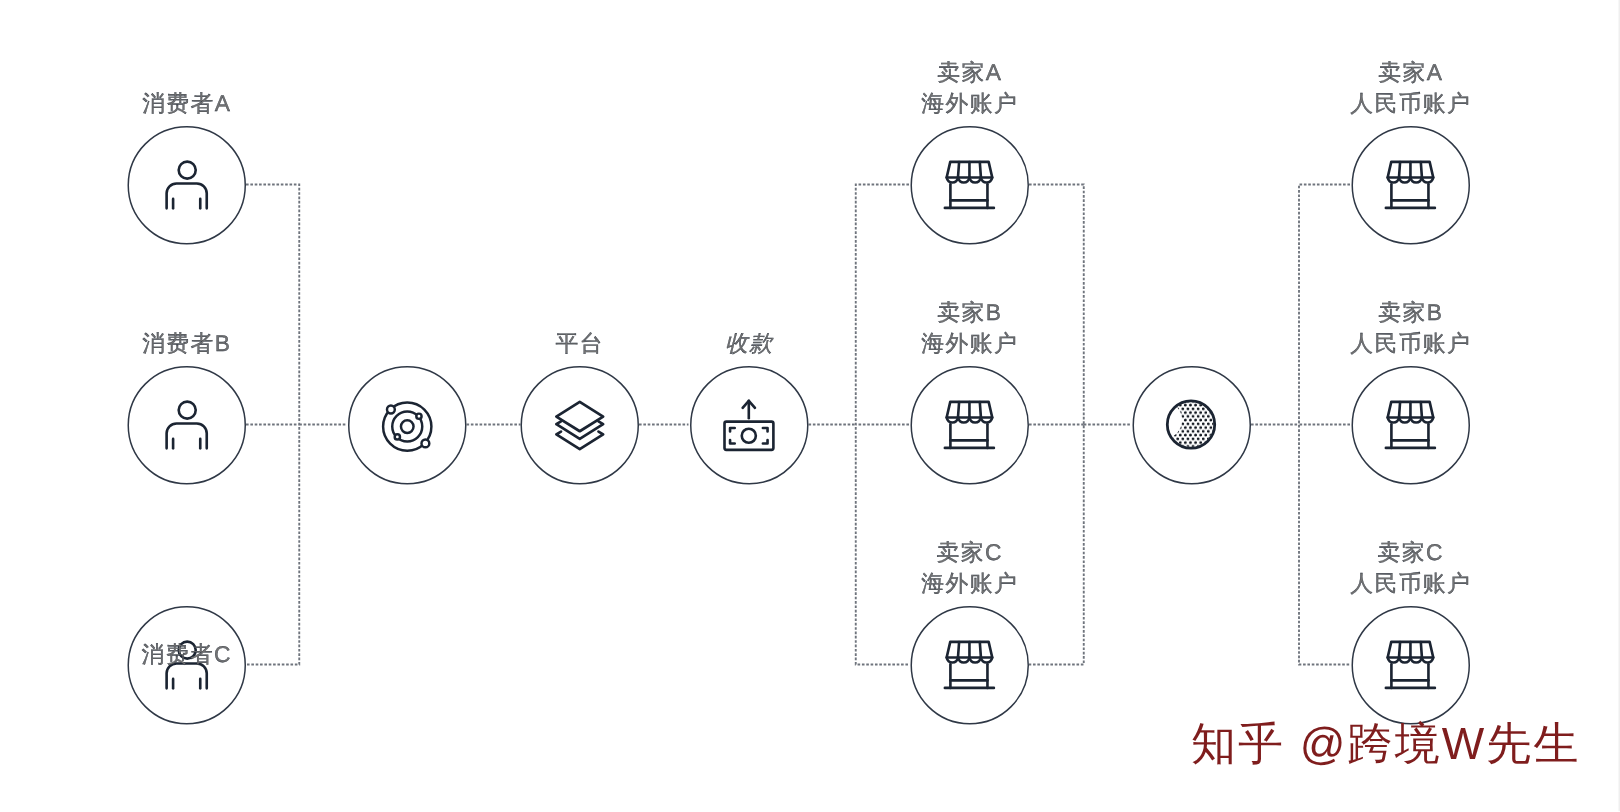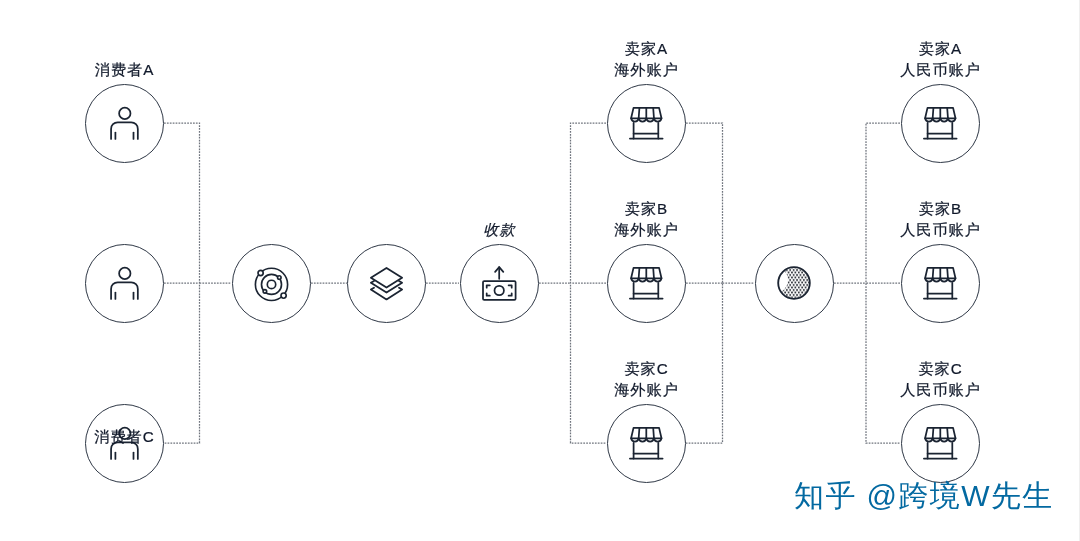--- a/index.html
+++ b/index.html
@@ -6,25 +6,25 @@
   html,body{margin:0;padding:0;}
   body{width:1080px;height:541px;background:#ffffff;overflow:hidden;
        font-family:"Liberation Sans",sans-serif;}
   #stage{position:relative;width:1080px;height:541px;background:#ffffff;}
   #connector-layer{position:absolute;left:0;top:0;width:1080px;height:541px;}
   .conn{fill:none;stroke:#6f747d;stroke-width:1.25;stroke-dasharray:1.75 1.15;stroke-linecap:butt;}
   .node{position:absolute;width:79px;height:79px;border-radius:50%;
         border:1px solid #2f3846;box-sizing:border-box;background:#ffffff;
         display:flex;align-items:center;justify-content:center;}
   .node-icon{display:flex;align-items:center;justify-content:center;line-height:0;}
-  .node-label{position:absolute;width:200px;text-align:center;color:#0f172a;
+  .node-label{position:absolute;width:200px;text-align:center;color:#737373;
         font-size:15.2px;line-height:21px;white-space:nowrap;letter-spacing:0.95px;
         -webkit-text-stroke:0.22px #1b2432;-webkit-font-smoothing:antialiased;}
   .node-label span{display:block;padding-left:1px;}
-  .watermark{position:absolute;color:#0369a1;font-size:30px;letter-spacing:1.4px;
+  .watermark{position:absolute;color:#7f1d1d;font-size:30px;letter-spacing:1.4px;
         white-space:nowrap;}
   #page-right-edge{position:absolute;right:0;top:0;width:1px;height:541px;background:#efefef;}
   svg.ico{display:block;overflow:visible;}
 </style>
 </head>
 <body>
 
 <div id="stage">
 
   <svg id="connector-layer" width="1080" height="541" viewBox="0 0 1080 541">
@@ -56,20 +56,23 @@
   <div class="node" style="left:84.5px;top:243.5px;">
     <span class="node-icon">
       <svg class="ico" viewBox="0 0 30 34" width="30" height="34" fill="none" stroke="#1b2432" stroke-width="1.75" stroke-linecap="round" stroke-linejoin="round">
         <circle cx="15.8" cy="7.4" r="5.68"></circle>
         <path d="M2.08 32.9 V22.9 A6.6 6.6 0 0 1 8.68 16.3 H22.23 A6.6 6.6 0 0 1 28.83 22.9 V32.9"></path>
         <path d="M6.4 32.9 V26.6"></path>
         <path d="M24.5 32.9 V26.6"></path>
       </svg>
     </span>
   </div>
+  <div class="node-label" style="left:24px;top:219.1px;">
+    <span>消费者B</span>
+  </div>
   <div class="node" style="left:84.5px;top:403.5px;">
     <span class="node-icon">
       <svg class="ico" viewBox="0 0 30 34" width="30" height="34" fill="none" stroke="#1b2432" stroke-width="1.75" stroke-linecap="round" stroke-linejoin="round">
         <circle cx="15.8" cy="7.4" r="5.68"></circle>
         <path d="M2.08 32.9 V22.9 A6.6 6.6 0 0 1 8.68 16.3 H22.23 A6.6 6.6 0 0 1 28.83 22.9 V32.9"></path>
         <path d="M6.4 32.9 V26.6"></path>
         <path d="M24.5 32.9 V26.6"></path>
       </svg>
     </span>
   </div>
@@ -92,20 +95,23 @@
   </div>
 
   <div class="node" style="left:346.5px;top:243.5px;">
     <span class="node-icon">
       <svg class="ico" viewBox="0 0 33 34.8" width="33" height="34.8" fill="none" stroke="#1b2432" stroke-width="1.8" stroke-linejoin="round" stroke-linecap="round">
         <path d="M16.5 1.9 L32.1 11.7 L16.5 21.5 L0.9 11.7 Z"></path>
         <path d="M4.0 14.9 L0.9 16.8 L16.5 26.6 L32.1 16.8 L29.0 14.9"></path>
         <path d="M4.0 21.7 L0.9 23.6 L16.5 33.4 L32.1 23.6 L29.0 21.7"></path>
       </svg>
     </span>
+  </div>
+  <div class="node-label" style="left:286px;top:219.1px;">
+    <span>平台</span>
   </div>
 
   <div class="node" style="left:459.5px;top:243.5px;">
     <span class="node-icon">
       <svg class="ico" viewBox="0 0 34.8 34.9" width="34.8" height="34.9" fill="none" stroke="#1b2432" stroke-width="1.75" stroke-linecap="round" stroke-linejoin="round">
         <path d="M17.2 12.8 V1.2"></path>
         <path d="M13.1 5.9 L17.2 1.2 L21.3 5.9"></path>
         <rect x="1" y="15.1" width="32.6" height="18.8" rx="1.2"></rect>
         <circle cx="17.2" cy="24.5" r="4.7"></circle>
         <path d="M4.7 21.7 V19.3 H7.8"></path>

